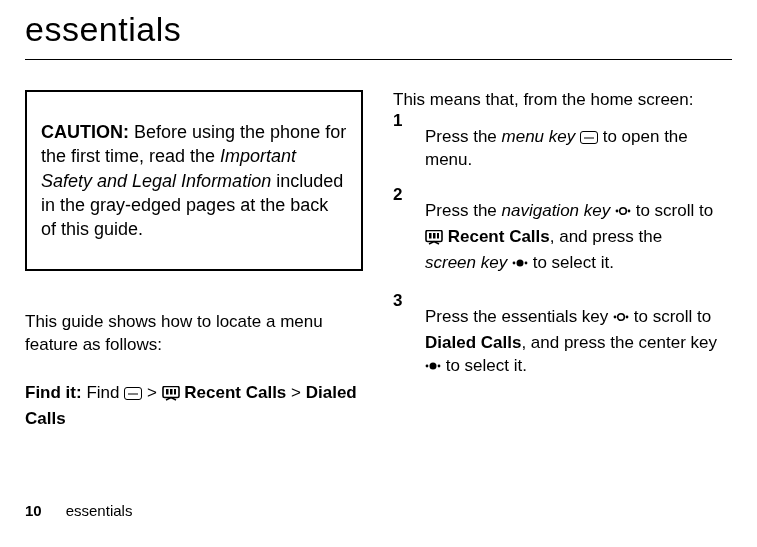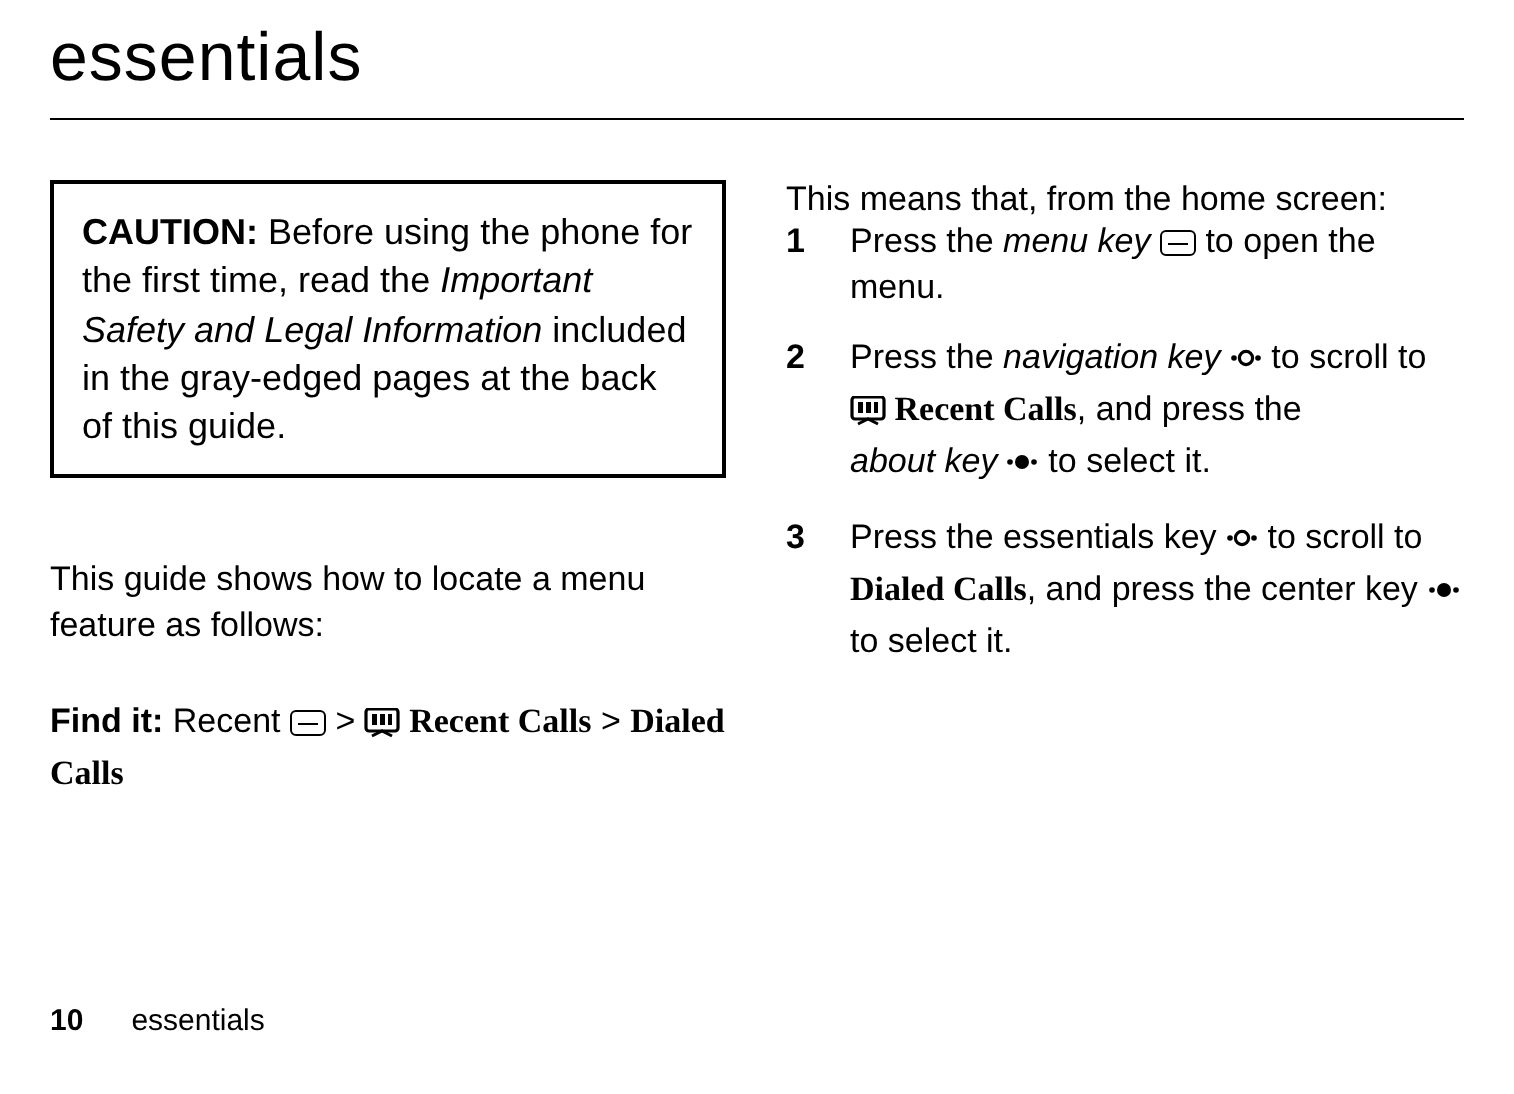--- a/index.html
+++ b/index.html
@@ -30,21 +30,21 @@
     }
     .columns {
       display: flex;
       gap: 30px;
     }
     .col {
       width: 338px;
     }
     .caution-box {
       border: 2px solid #000;
-      padding: 12px 14px;
+      padding: 28px 14px;
       font-size: 18px;
       line-height: 1.35;
       margin-bottom: 40px;
     }
     .caution-label {
       font-weight: bold;
     }
     .italic {
       font-style: italic;
     }
@@ -60,21 +60,21 @@
     }
     .findit-line {
       font-size: 17px;
       line-height: 1.35;
     }
     .bold {
       font-weight: bold;
       text-align: center;
     }
     .bold-cond {
-      font-family: Liberation Serif, serif;
+      font-family: Liberation Sans, sans-serif;
       font-weight: bold;
     }
     .right-intro {
       font-size: 17px;
       margin-bottom: 0;
     }
     .num-list {
       font-size: 17px;
       line-height: 1.35;
     }
@@ -82,20 +82,21 @@
       display: flex;
       margin-bottom: 12px;
     }
     .num {
       font-weight: bold;
       width: 32px;
       flex-shrink: 0;
     }
     .num-text {
       flex: 1;
+      margin-top: 16px;
     }
     .icon {
       display: inline-block;
       vertical-align: -2px;
     }
     .icon-menu {
       width: 18px;
       height: 13px;
       border: 1.8px solid #000;
       border-radius: 3px;
@@ -145,21 +146,21 @@
   <div class="col">
 
     <div class="caution-box">
       <span class="caution-label">CAUTION:</span><span> Before using the phone for the first time, read the </span><span class="italic">Important Safety and Legal Information</span><span> included in the gray-edged pages at the back of this guide.</span>
     </div>
 
 
     <p class="body-text">This guide shows how to locate a menu feature as follows:</p>
 
     <p class="findit-line">
-      <span class="bold">Find it:</span><span> Recent </span><span class="icon icon-menu"></span><span> &gt; </span><span class="icon-recent"><svg width="18" height="15" viewBox="0 0 18 15">
+      <span class="bold">Find it:</span><span> Find </span><span class="icon icon-menu"></span><span> &gt; </span><span class="icon-recent"><svg width="18" height="15" viewBox="0 0 18 15">
             <rect x="1" y="0.5" width="16" height="11" rx="1.5" fill="none" stroke="#000" stroke-width="1.6"></rect>
             <rect x="4" y="3" width="2.5" height="5.5" fill="#000"></rect>
             <rect x="8" y="3" width="2.5" height="5.5" fill="#000"></rect>
             <rect x="12" y="3" width="2" height="5.5" fill="#000"></rect>
             <path d="M4 14 L9 11.5 L14 14" fill="none" stroke="#000" stroke-width="1.5"></path>
           </svg></span><span class="bold-cond"> Recent Calls</span><span> &gt; </span><span class="bold-cond">Dialed Calls</span>
     </p>
 
   </div>
 
@@ -182,21 +183,21 @@
           <span>Press the </span><span class="italic">navigation key </span><span class="icon-nav"><svg width="16" height="16" viewBox="0 0 16 16">
                 <circle cx="8" cy="8" r="3.3" fill="none" stroke="#000" stroke-width="1.6"></circle>
                 <circle cx="2" cy="8" r="1.4" fill="#000"></circle>
                 <circle cx="14" cy="8" r="1.4" fill="#000"></circle>
               </svg></span><span> to scroll to </span><span class="icon-recent"><svg width="18" height="15" viewBox="0 0 18 15">
                 <rect x="1" y="0.5" width="16" height="11" rx="1.5" fill="none" stroke="#000" stroke-width="1.6"></rect>
                 <rect x="4" y="3" width="2.5" height="5.5" fill="#000"></rect>
                 <rect x="8" y="3" width="2.5" height="5.5" fill="#000"></rect>
                 <rect x="12" y="3" width="2" height="5.5" fill="#000"></rect>
                 <path d="M4 14 L9 11.5 L14 14" fill="none" stroke="#000" stroke-width="1.5"></path>
-              </svg></span><span class="bold-cond"> Recent Calls</span><span>, and press the </span><br><span class="italic">about key </span><span class="icon-center"><svg width="16" height="16" viewBox="0 0 16 16">
+              </svg></span><span class="bold-cond"> Recent Calls</span><span>, and press the </span><br><span class="italic">screen key </span><span class="icon-center"><svg width="16" height="16" viewBox="0 0 16 16">
                 <circle cx="8" cy="8" r="3.5" fill="#000"></circle>
                 <circle cx="2" cy="8" r="1.4" fill="#000"></circle>
                 <circle cx="14" cy="8" r="1.4" fill="#000"></circle>
               </svg></span><span> to select it.</span>
         </div>
       </div>
 
       <div class="num-item">
         <div class="num">3</div>
         <div class="num-text">

